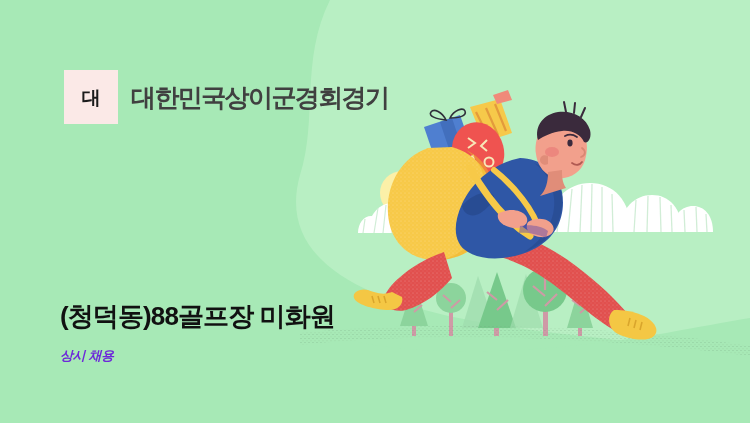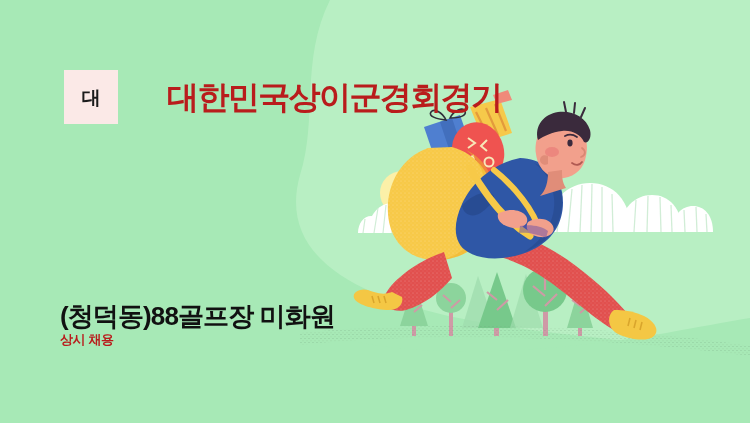--- a/index.html
+++ b/index.html
@@ -55,49 +55,49 @@
     display: flex;
     align-items: center;
     justify-content: center;
     font-size: 19px;
     font-weight: 700;
     color: #1b1b1b;
     letter-spacing: -0.5px;
     line-height: 1;
   }
   .brand-title {
-    font-size: 32px;
+    font-size: 25px;
     font-weight: 700;
-    color: #b91c1c;
+    color: #404040;
     letter-spacing: -1.6px;
     line-height: 1;
     white-space: nowrap;
-    margin-left: 36px;
   }
 
   .job-block {
     position: absolute;
     left: 60px;
     top: 300px;
   }
   .job-title {
     font-size: 26px;
     font-weight: 700;
     color: #111111;
     letter-spacing: -0.9px;
     line-height: 1.25;
     white-space: nowrap;
   }
   .job-status {
-    margin-top: 0;
+    margin-top: 16px;
     font-size: 13px;
     font-weight: 700;
-    color: #b91c1c;
+    color: #6d28d9;
     letter-spacing: -0.4px;
     line-height: 1;
+    font-style: italic;
   }
 </style>
 </head>
 <body>
 
 <div class="card">
 
   <div class="illustration">
     <svg viewBox="0 0 750 423" xmlns="http://www.w3.org/2000/svg" aria-hidden="true">
       <defs>

